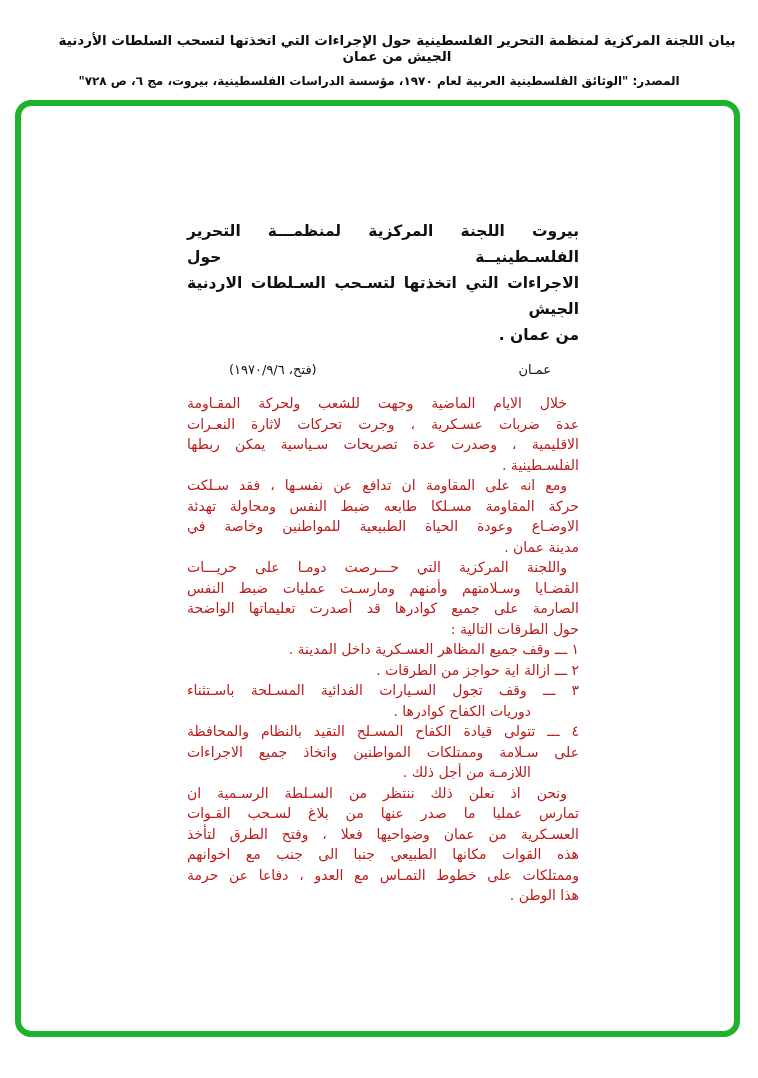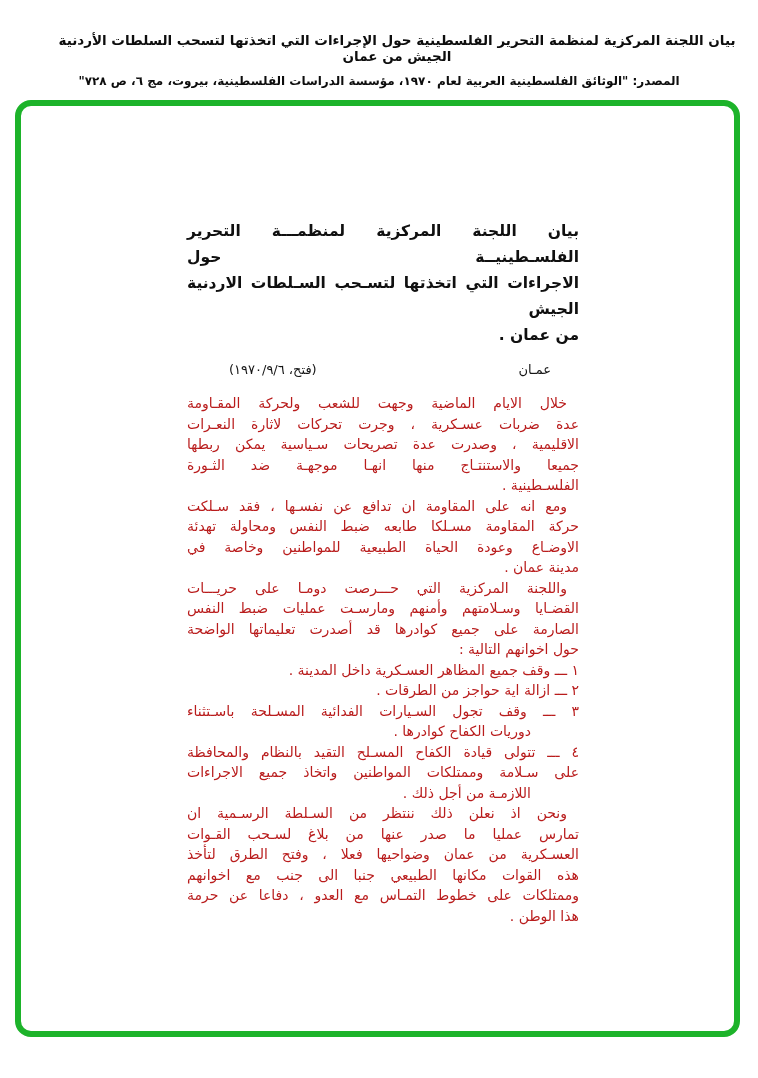--- a/index.html
+++ b/index.html
@@ -47,47 +47,46 @@
 <body>
 
 <div class="page-header" lang="ar" dir="rtl">
   <div class="hl1">بيان اللجنة المركزية لمنظمة التحرير الفلسطينية حول الإجراءات التي اتخذتها لتسحب السلطات الأردنية الجيش من عمان</div>
   <div class="hl2">المصدر: "الوثائق الفلسطينية العربية لعام ١٩٧٠، مؤسسة الدراسات الفلسطينية، بيروت، مج ٦، ص ٧٢٨"</div>
 </div>
 
 <div class="frame" id="frame" style="border-color: rgb(29, 179, 42);">
   <div class="doc" lang="ar" dir="rtl">
     <div id="doc-title">
-        <div class="tline">بيان اللجنة المركزية لمنظمـــة التحرير الفلسـطينيــة حول</div>
+        <div class="tline">بيروت اللجنة المركزية لمنظمـــة التحرير الفلسـطينيــة حول</div>
         <div class="tline">الاجراءات التي اتخذتها لتسـحب السـلطات الاردنية الجيش</div>
         <div class="tline closing">من عمان .</div>
       </div>
     <div class="meta">
       <span>عمـان</span>
       <span>(فتح، ١٩٧٠/٩/٦)</span>
     </div>
     <div class="doc-text" id="doc-text">
         <div class="para">
           <div class="line opening">خلال الايام الماضية وجهت للشعب ولحركة المقـاومة</div>
           <div class="line">عدة ضربات عسـكرية ، وجرت تحركات لاثارة النعـرات</div>
           <div class="line">الاقليمية ، وصدرت عدة تصريحات سـياسية يمكن ربطها</div>
-          <div class="line">جميعا والاستنتـاج منها انهـا موجهـة ضد الثـورة</div>
           <div class="line closing">الفلسـطينية .</div>
         </div>
         <div class="para">
           <div class="line opening">ومع انه على المقاومة ان تدافع عن نفسـها ، فقد سـلكت</div>
           <div class="line">حركة المقاومة مسـلكا طابعه ضبط النفس ومحاولة تهدئة</div>
           <div class="line">الاوضـاع وعودة الحياة الطبيعية للمواطنين وخاصة في</div>
           <div class="line closing">مدينة عمان .</div>
         </div>
         <div class="para">
           <div class="line opening">واللجنة المركزية التي حـــرصت دومـا على حريـــات</div>
           <div class="line">القضـايا وسـلامتهم وأمنهم ومارسـت عمليات ضبط النفس</div>
           <div class="line">الصارمة على جميع كوادرها قد أصدرت تعليماتها الواضحة</div>
-          <div class="line closing">حول اخوانهم التالية :</div>
+          <div class="line closing">حول الطرقات التالية :</div>
         </div>
         <div class="para">
           <div class="line closing">١ ـــ وقف جميع المظاهر العسـكرية داخل المدينة .</div>
         </div>
         <div class="para">
           <div class="line closing">٢ ـــ ازالة اية حواجز من الطرقات .</div>
         </div>
         <div class="para">
           <div class="line">٣ ـــ وقف تجول السـيارات الفدائية المسـلحة باسـتثناء</div>
           <div class="line closing hang">دوريات الكفاح كوادرها .</div>

